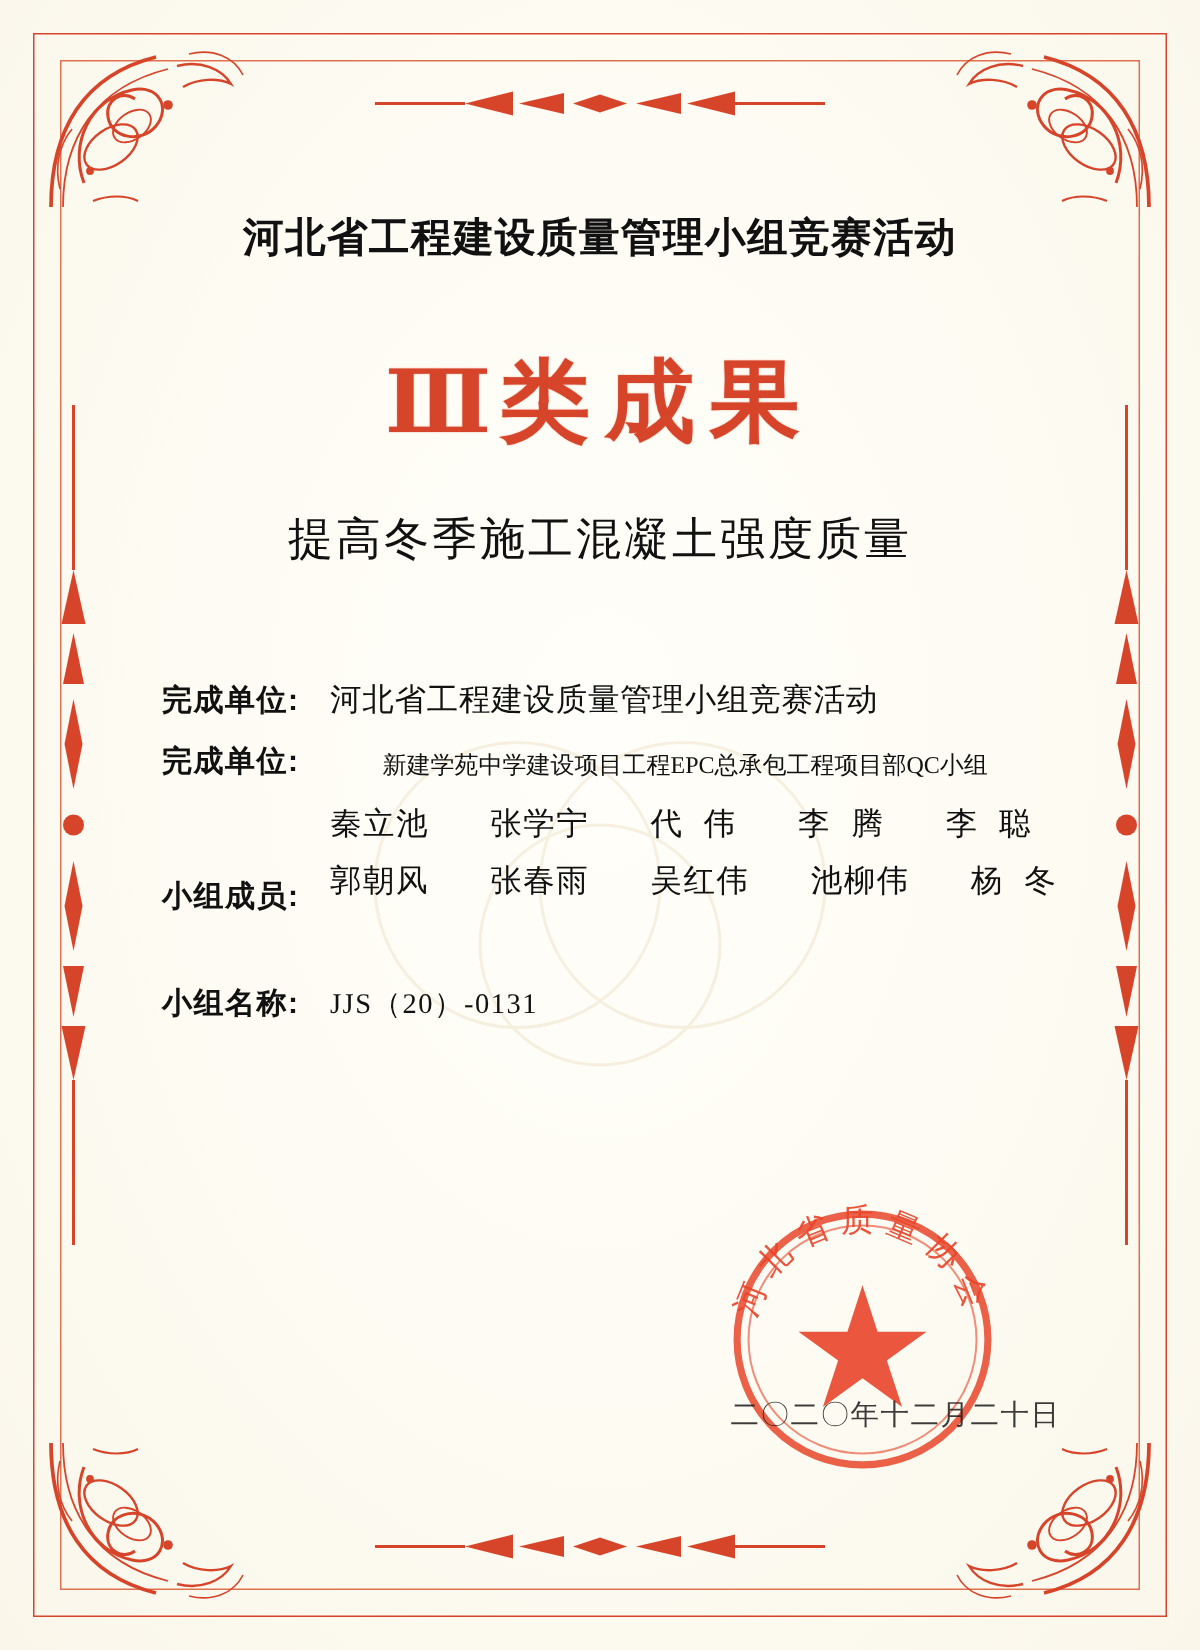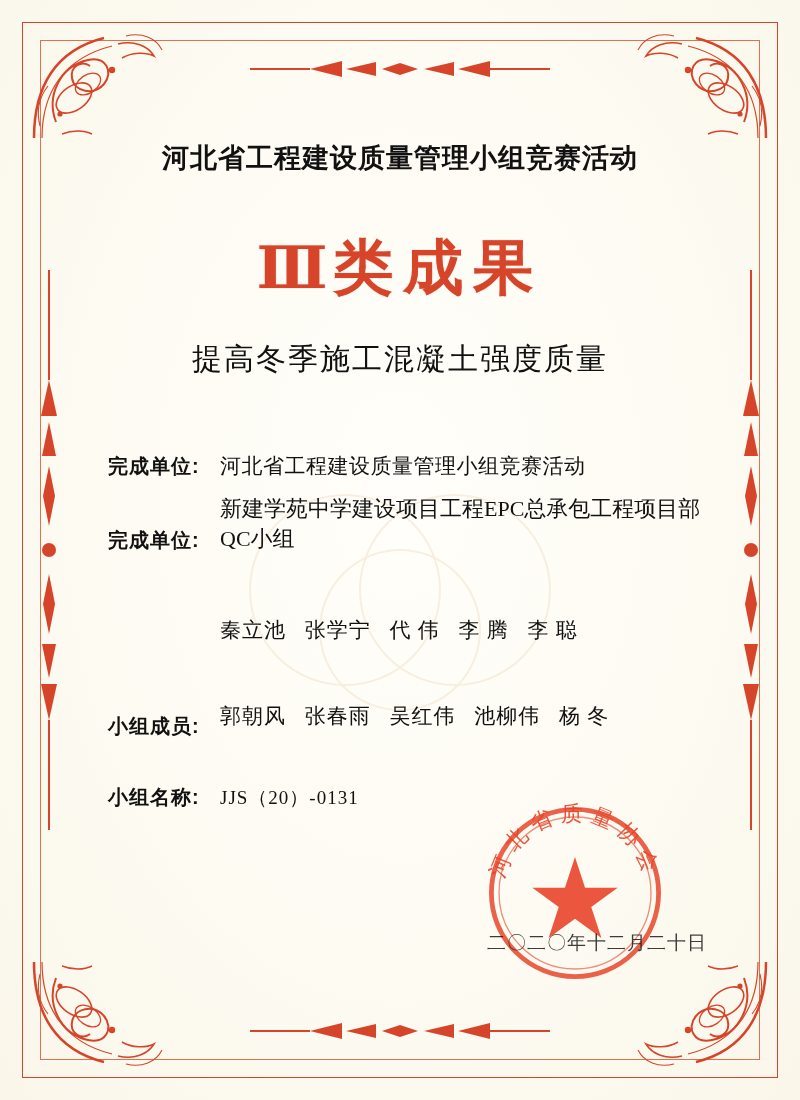--- a/index.html
+++ b/index.html
@@ -149,35 +149,35 @@
     flex: 0 0 112px;
     letter-spacing: 1px;
   }
   .field-value {
     font-size: 21px;
     color: #111111;
     letter-spacing: 0.5px;
     font-family: "Liberation Serif", "DejaVu Serif", serif;
   }
   .field-value.small {
-    font-size: 22px;
+    font-size: 16px;
     letter-spacing: 0px;
+    margin-left: 35px;
   }
   .members-block {
     display: flex;
     flex-direction: column;
   }
   .member-line {
     font-size: 21px;
     color: #111111;
     letter-spacing: 1px;
     margin-bottom: 10px;
     white-space: pre;
-    font-family: Liberation Serif, serif;
-    margin-top: 48px;
+    font-family: Liberation Mono, monospace;
   }
 
   .cert-no-row {
     display: flex;
     align-items: baseline;
     margin-top: 44px;
     padding-left: 38px;
   }
   .cert-no-label {
     font-family: "Liberation Sans", "DejaVu Sans", sans-serif;

